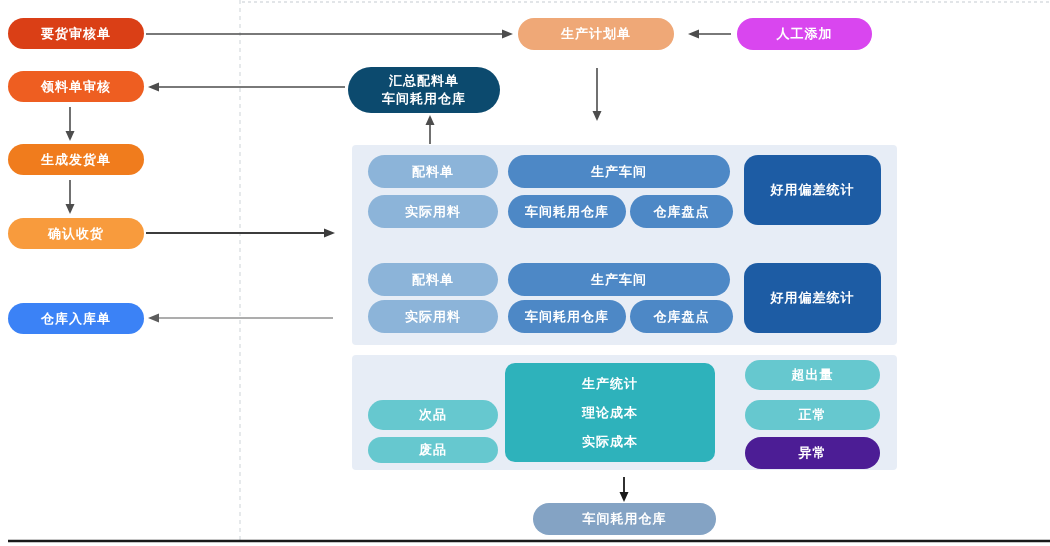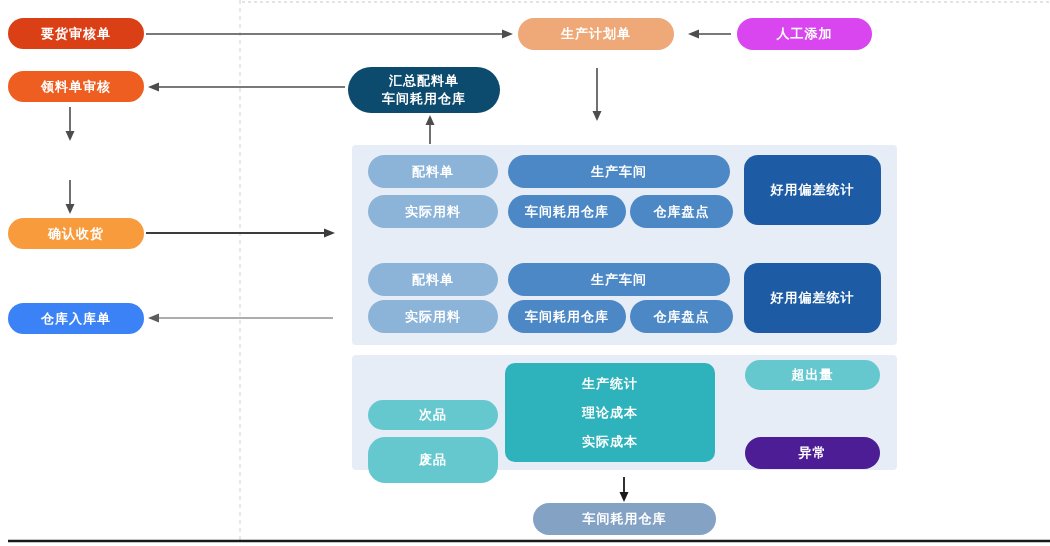--- a/index.html
+++ b/index.html
@@ -88,20 +88,21 @@
     <g>
       <line x1="430" y1="236" x2="430" y2="261" stroke="#5f7285" stroke-width="2.6" stroke-dasharray="0.5 5.2" stroke-linecap="round"></line>
     </g>
     <g>
       <line x1="563" y1="236" x2="563" y2="261" stroke="#5f7285" stroke-width="2.6" stroke-dasharray="0.5 5.2" stroke-linecap="round"></line>
     </g>
   </svg>
 
   <div class="pill left-pill" style="top: 18px; background: rgb(218, 63, 22);">要货审核单</div>
   <div class="pill left-pill" style="top: 71px; background: rgb(238, 94, 33);">领料单审核</div>
+  <div class="pill left-pill" style="top: 144px; background: rgb(240, 124, 29);">生成发货单</div>
   <div class="pill left-pill" style="top: 218px; background: rgb(248, 155, 61);">确认收货</div>
   <div class="pill left-pill" style="top: 303px; background: #3b82f6;">仓库入库单</div>
 
   <div class="pill" style="left: 518px; top: 18px; width: 156px; height: 32px; background: rgb(239, 168, 119);">生产计划单</div>
   <div class="pill" style="left: 737px; top: 18px; width: 135px; height: 32px; background: #d946ef;">人工添加</div>
   <div class="pill two-line" style="left: 348px; top: 67px; width: 152px; height: 46px; background: #0c4a6e;">
     <span>汇总配料单</span>
     <span>车间耗用仓库</span>
   </div>
 
@@ -117,27 +118,28 @@
     <div class="pill" style="left: 16px; top: 118px; width: 130px; height: 33px; background: rgb(140, 180, 217);">配料单</div>
     <div class="pill" style="left: 156px; top: 118px; width: 222px; height: 33px; background: rgb(77, 136, 198);">生产车间</div>
     <div class="pill dev-box" style="left: 392px; top: 118px; width: 137px; height: 70px; background: rgb(29, 92, 164);">好用偏差统计</div>
     <div class="pill" style="left: 16px; top: 155px; width: 130px; height: 33px; background: rgb(140, 180, 217);">实际用料</div>
     <div class="pill" style="left: 156px; top: 155px; width: 118px; height: 33px; background: rgb(77, 136, 198);">车间耗用仓库</div>
     <div class="pill" style="left: 278px; top: 155px; width: 103px; height: 33px; background: rgb(77, 136, 198);">仓库盘点</div>
   </div>
 
   <div class="container lower" style="background: rgb(231, 237, 246);">
     <div class="pill" style="left: 16px; top: 45px; width: 130px; height: 30px; background: rgb(102, 200, 207);">次品</div>
-    <div class="pill" style="left: 16px; top: 82px; width: 130px; height: 46px; background: rgb(102, 200, 207);">废品</div>
+    <div class="pill" style="left: 16px; top: 82px; width: 130px; height: 26px; background: rgb(102, 200, 207);">废品</div>
 
     <div class="stats-box" style="left: 153px; top: 8px; width: 210px; height: 99px; background: rgb(46, 178, 187);">
       <span>生产统计</span>
       <span>理论成本</span>
       <span>实际成本</span>
     </div>
 
     <div class="pill" style="left: 393px; top: 5px; width: 135px; height: 30px; background: rgb(102, 200, 207);">超出量</div>
+    <div class="pill" style="left: 393px; top: 45px; width: 135px; height: 30px; background: rgb(102, 200, 207);">正常</div>
     <div class="pill" style="left: 393px; top: 82px; width: 135px; height: 32px; background: #4c1d95;">异常</div>
   </div>
 
   <div class="pill" style="left: 533px; top: 503px; width: 183px; height: 32px; background: rgb(132, 163, 196);">车间耗用仓库</div>
 
 </div>
 
 </body></html>

